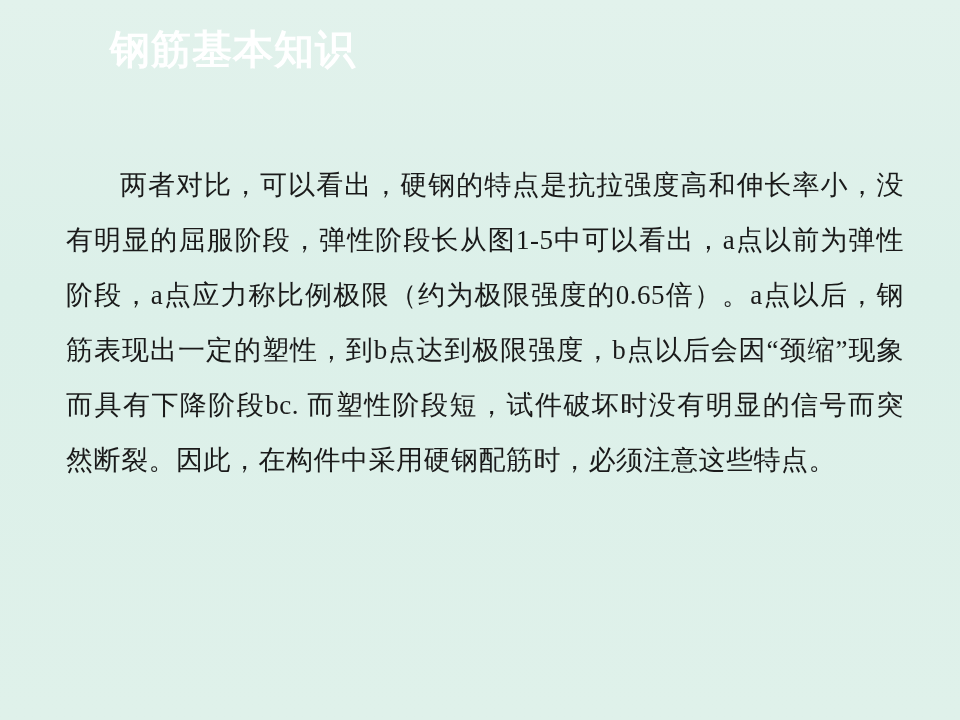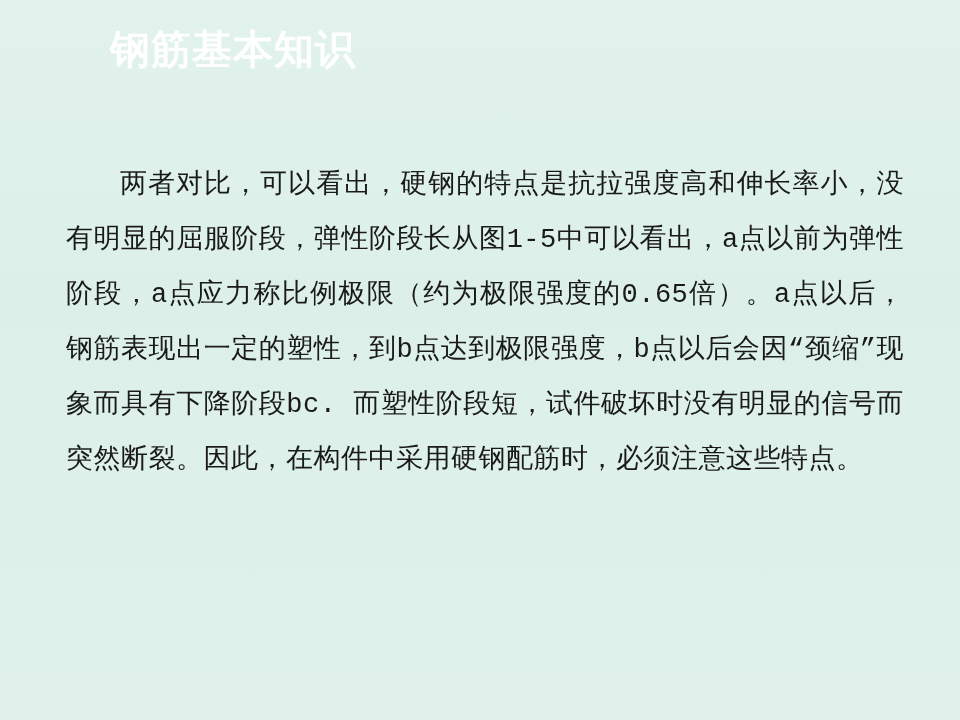--- a/index.html
+++ b/index.html
@@ -32,21 +32,21 @@
     letter-spacing: 1px;
     white-space: nowrap;
   }
   .body-block {
     position: absolute;
     left: 66px;
     top: 158px;
     width: 838px;
   }
   .body-text {
-    font-family: Liberation Mono, monospace;
+    font-family: Liberation Serif, serif;
     font-size: 27px;
     line-height: 55px;
     color: #1a1a1a;
     text-indent: 54px;
     text-align: justify;
     text-justify: inter-ideograph;
     letter-spacing: 0.5px;
   }
 </style>
 </head>

